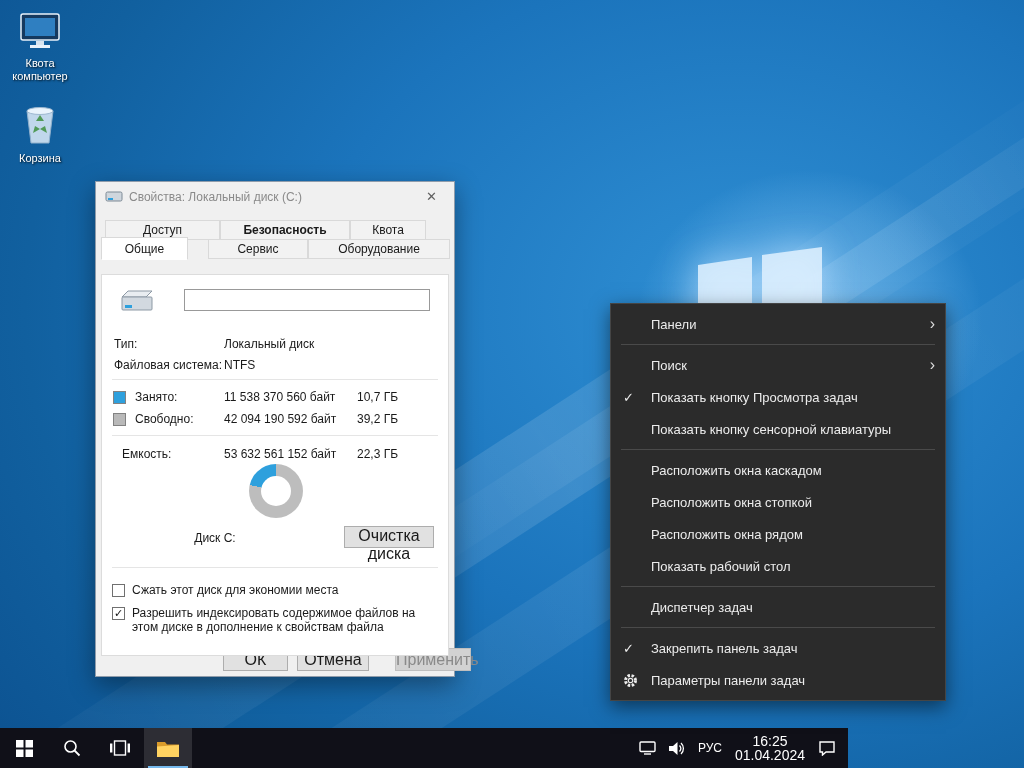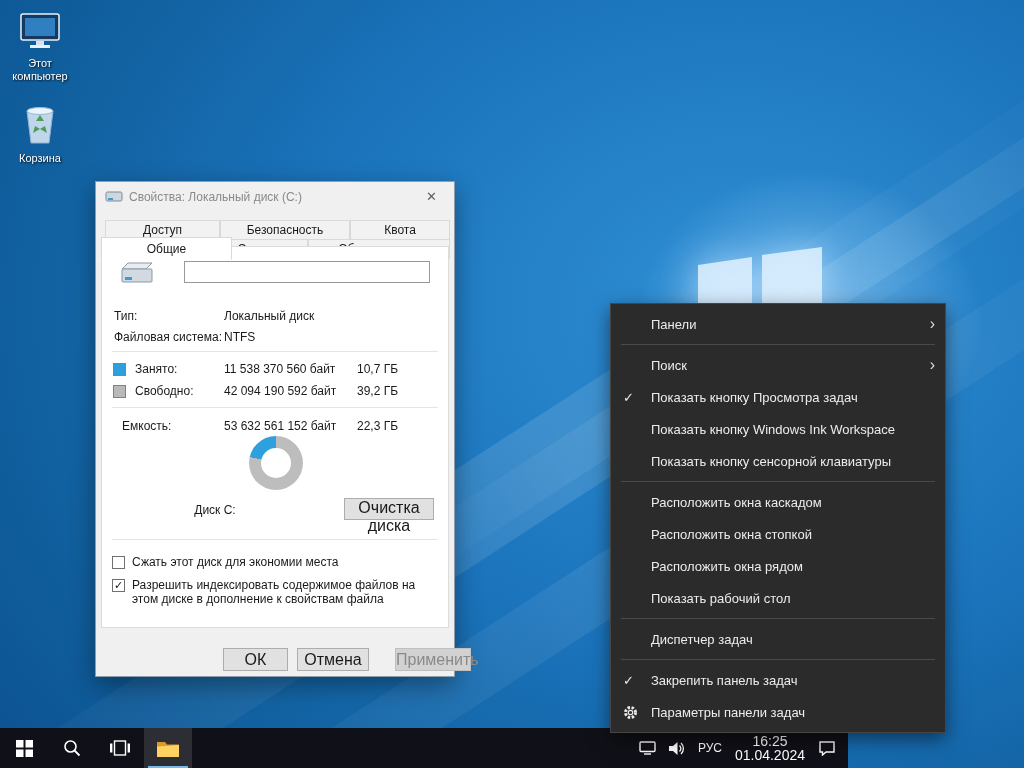--- a/index.html
+++ b/index.html
@@ -34,21 +34,21 @@
   .titlebar .ttext { color:#8a8a8a; font-size:12px; }
   .btn-close { position:absolute; right:0; top:0; width:45px; height:29px; display:flex;
     align-items:center; justify-content:center; color:#5f5f5f; font-size:13px; }
 
   .tab { position:absolute; height:20px; background:#f2f2f2; border:1px solid #d9d9d9;
     display:flex; align-items:center; justify-content:center; font-size:12px; }
   .tab.front { height:20px; top:57px; }
   .tab.back  { top:38px; }
   .tab.active { background:#fff; top:55px; height:23px; border-bottom:1px solid #fff; z-index:3; }
 
-  .page { position:absolute; left:5px; top:64px; width:348px; height:382px;
+  .page { position:absolute; left:5px; top:92px; width:348px; height:382px;
     background:#fff; border:1px solid #dcdcdc; z-index:2; }
   .page .sep { position:absolute; left:10px; right:10px; height:1px; background:#e5e5e5; }
 
   .lab { position:absolute; color:#1a1a1a; }
   .val { position:absolute; color:#1a1a1a; }
   .sw  { position:absolute; width:13px; height:13px; border:1px solid #828282; }
   .vol-input { position:absolute; left:82px; top:14px; width:246px; height:22px;
     border:1px solid #999; background:#fff; font-size:12px; padding:0 4px; outline:none; }
 
   .donut { position:absolute; left:147px; top:189px; width:54px; height:54px; border-radius:50%;
@@ -109,21 +109,21 @@
     </g>
   </svg>
 
   <div class="dicon" style="left:5px; top:12px;">
     <svg width="44" height="38">
       <rect x="3" y="2" width="38" height="26" rx="2" fill="#15395f" stroke="#e8f1fa" stroke-width="1.5"></rect>
       <rect x="7" y="6" width="30" height="18" fill="#2f7fc1"></rect>
       <rect x="18" y="29" width="8" height="4" fill="#d7e4f0"></rect>
       <rect x="12" y="33" width="20" height="3" fill="#e8f1fa"></rect>
     </svg>
-    <div class="lbl">Этот компьютер</div>
+    <div class="lbl">Квота компьютер</div>
   </div>
   <div class="dicon" style="left:5px; top:103px;">
     <svg width="36" height="42">
       <path d="M5 8 L31 8 L27 40 L9 40 Z" fill="#cfe2f2" opacity="0.92" stroke="#9db8d0"></path>
       <ellipse cx="18" cy="8" rx="13" ry="3.5" fill="#eaf4fc" stroke="#9db8d0"></ellipse>
       <path d="M14 18 l4 -6 4 6 z M11 30 l2 -7 5 3 z M25 30 l-2 -7 -5 3 z" fill="#3d8f3d" opacity="0.85"></path>
     </svg>
     <div class="lbl">Корзина</div>
   </div>
 
@@ -133,28 +133,28 @@
         <rect x="1" y="2" width="16" height="9" rx="1.5" fill="#cfd6dd" stroke="#7d8a96"></rect>
         <rect x="3" y="8" width="5" height="2" fill="#2ea0dd"></rect>
       </svg>
       <span class="ttext">Свойства: Локальный диск (C:)</span>
       <div class="btn-close">✕</div>
     </div>
 
     <div class="tab back" style="left:9px;  width:115px;">
         <span>Доступ</span>
       </div>
-    <div class="tab back" style="left:124px;width:130px;">
+    <div class="tab back" style="left:124px;width:130px;font-weight:bold;">
         <span>Безопасность</span>
       </div>
-    <div class="tab back" style="left:254px;width:100px;">
+    <div class="tab back" style="left:254px;width:76px;">
         <span>Квота</span>
       </div>
 
-    <div class="tab front active" style="left:5px; width:131px;">
+    <div class="tab front active" style="left:5px; width:87px;">
         <span>Общие</span>
       </div>
     <div class="tab front" style="left:112px;width:100px;">
         <span>Сервис</span>
       </div>
     <div class="tab front" style="left:212px;width:142px;">
         <span>Оборудование</span>
       </div>
 
     <div class="page">
@@ -217,24 +217,20 @@
     </div>
     <div class="msep"></div>
     <div class="mi">
       <span class="mi-ico"></span>
       <span class="mi-lab">Поиск</span>
       <span class="mi-sub">›</span>
     </div>
     <div class="mi">
       <span class="mi-ico">✓</span>
       <span class="mi-lab">Показать кнопку Просмотра задач</span>
-    </div>
-    <div class="mi">
-      <span class="mi-ico"></span>
-      <span class="mi-lab">Показать кнопку Windows Ink Workspace</span>
     </div>
     <div class="mi">
       <span class="mi-ico"></span>
       <span class="mi-lab">Показать кнопку сенсорной клавиатуры</span>
     </div>
     <div class="msep"></div>
     <div class="mi">
       <span class="mi-ico"></span>
       <span class="mi-lab">Расположить окна каскадом</span>
     </div>

